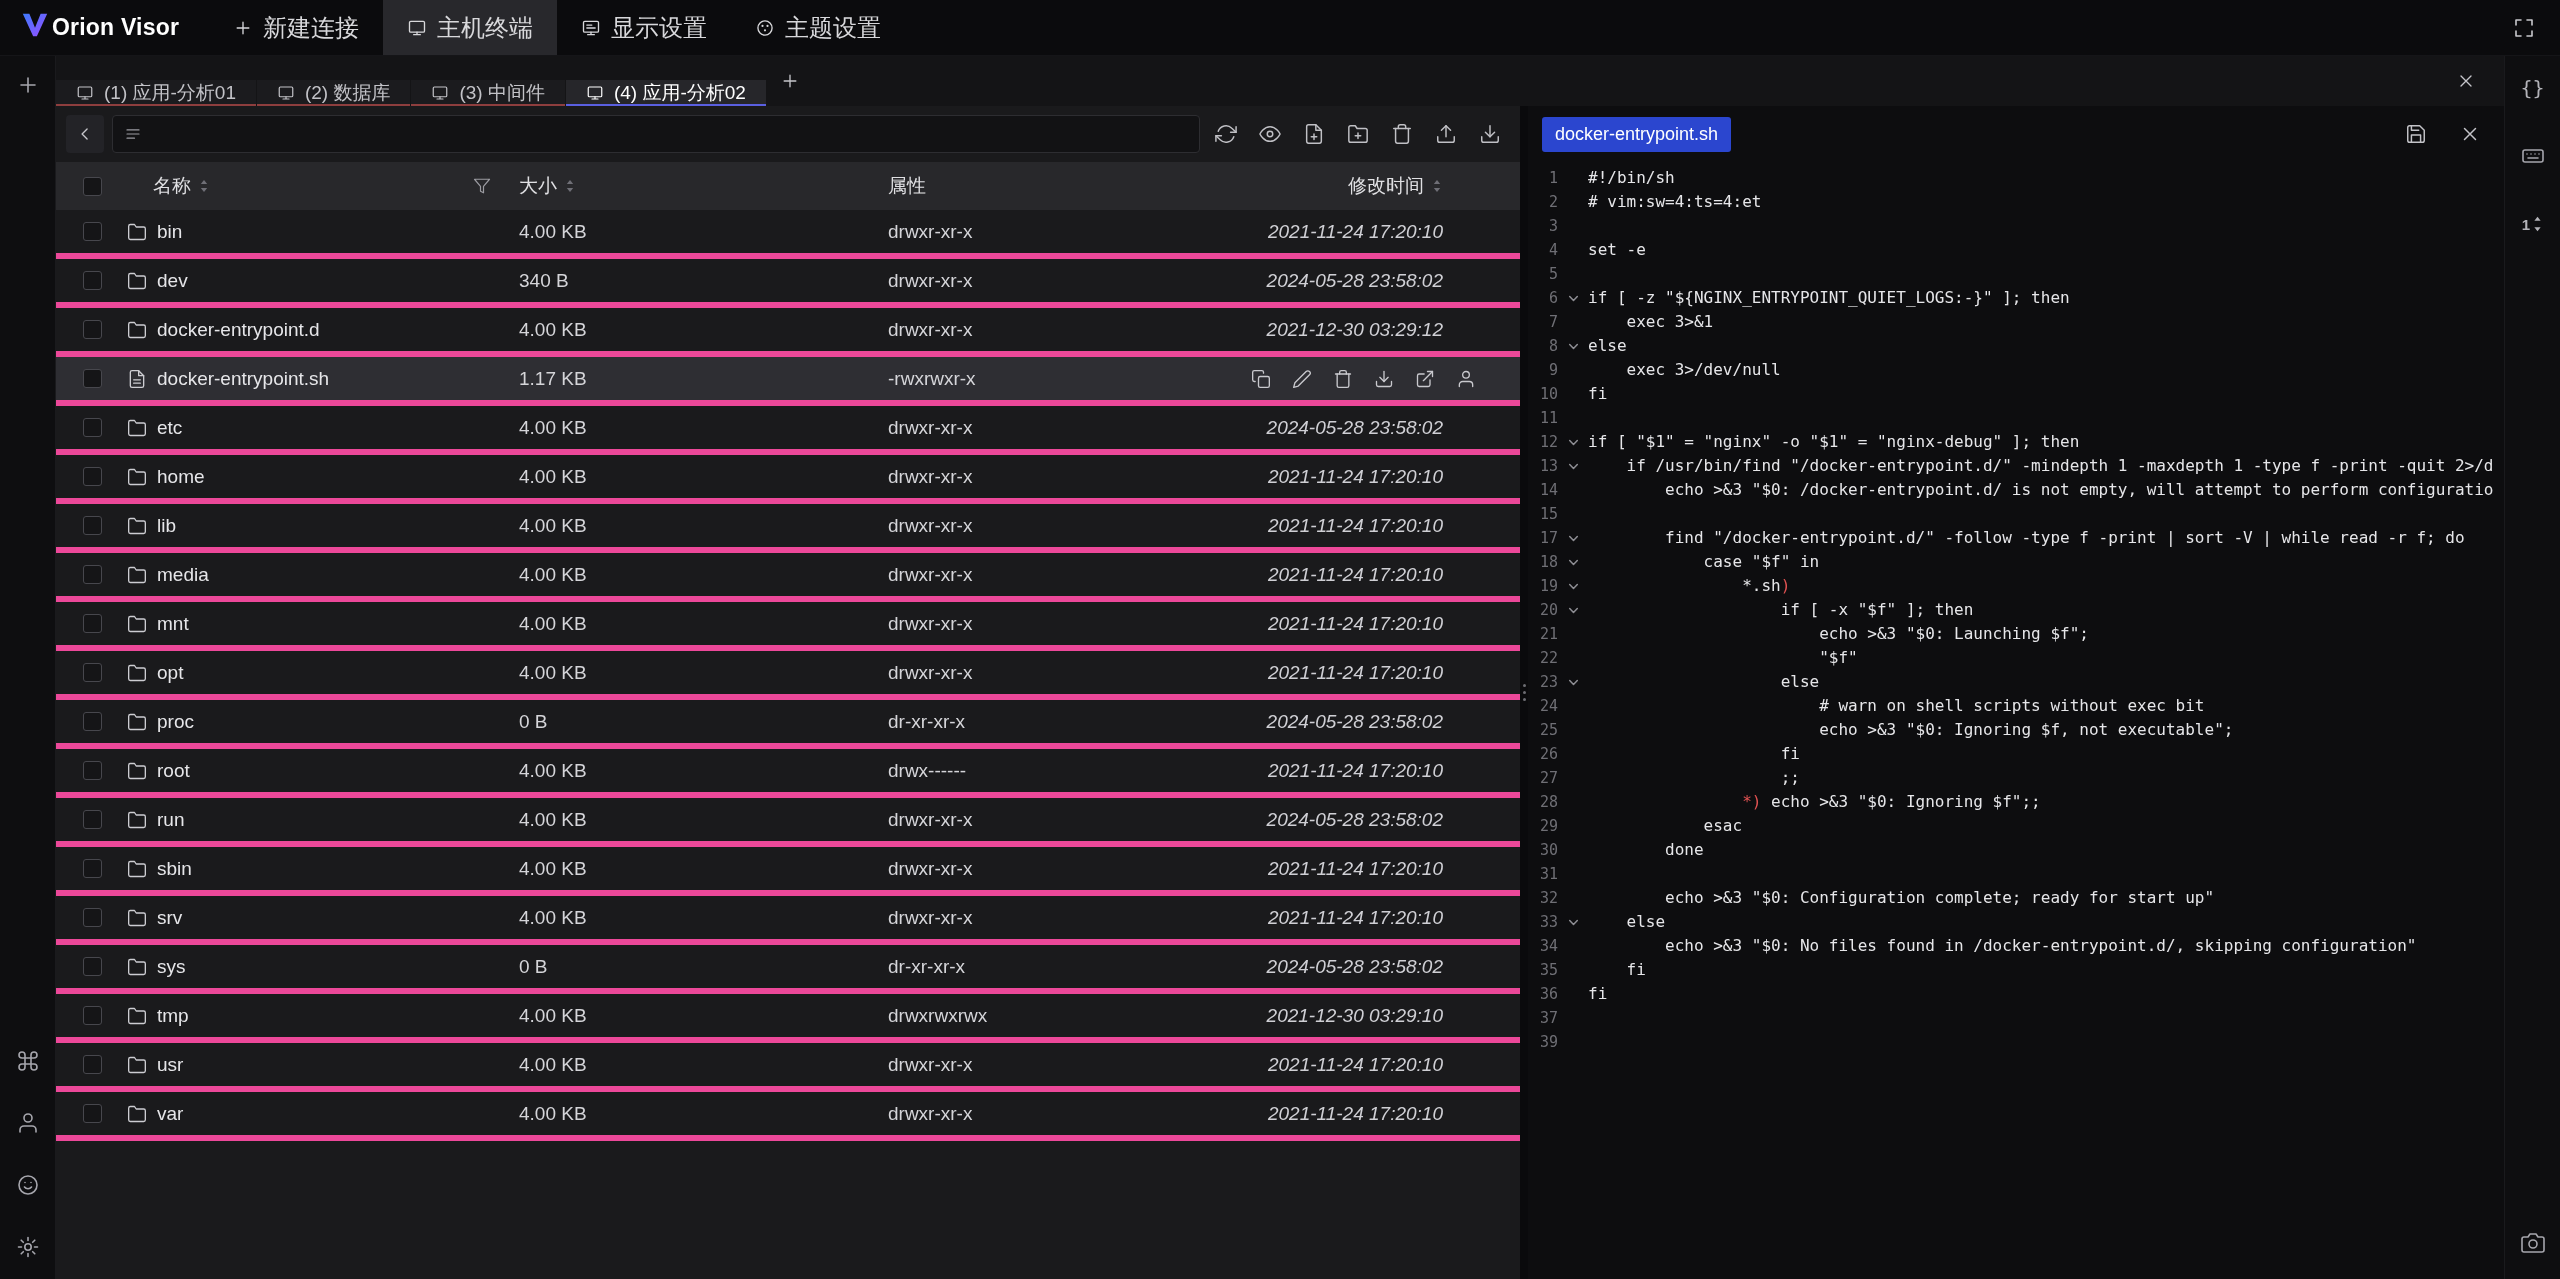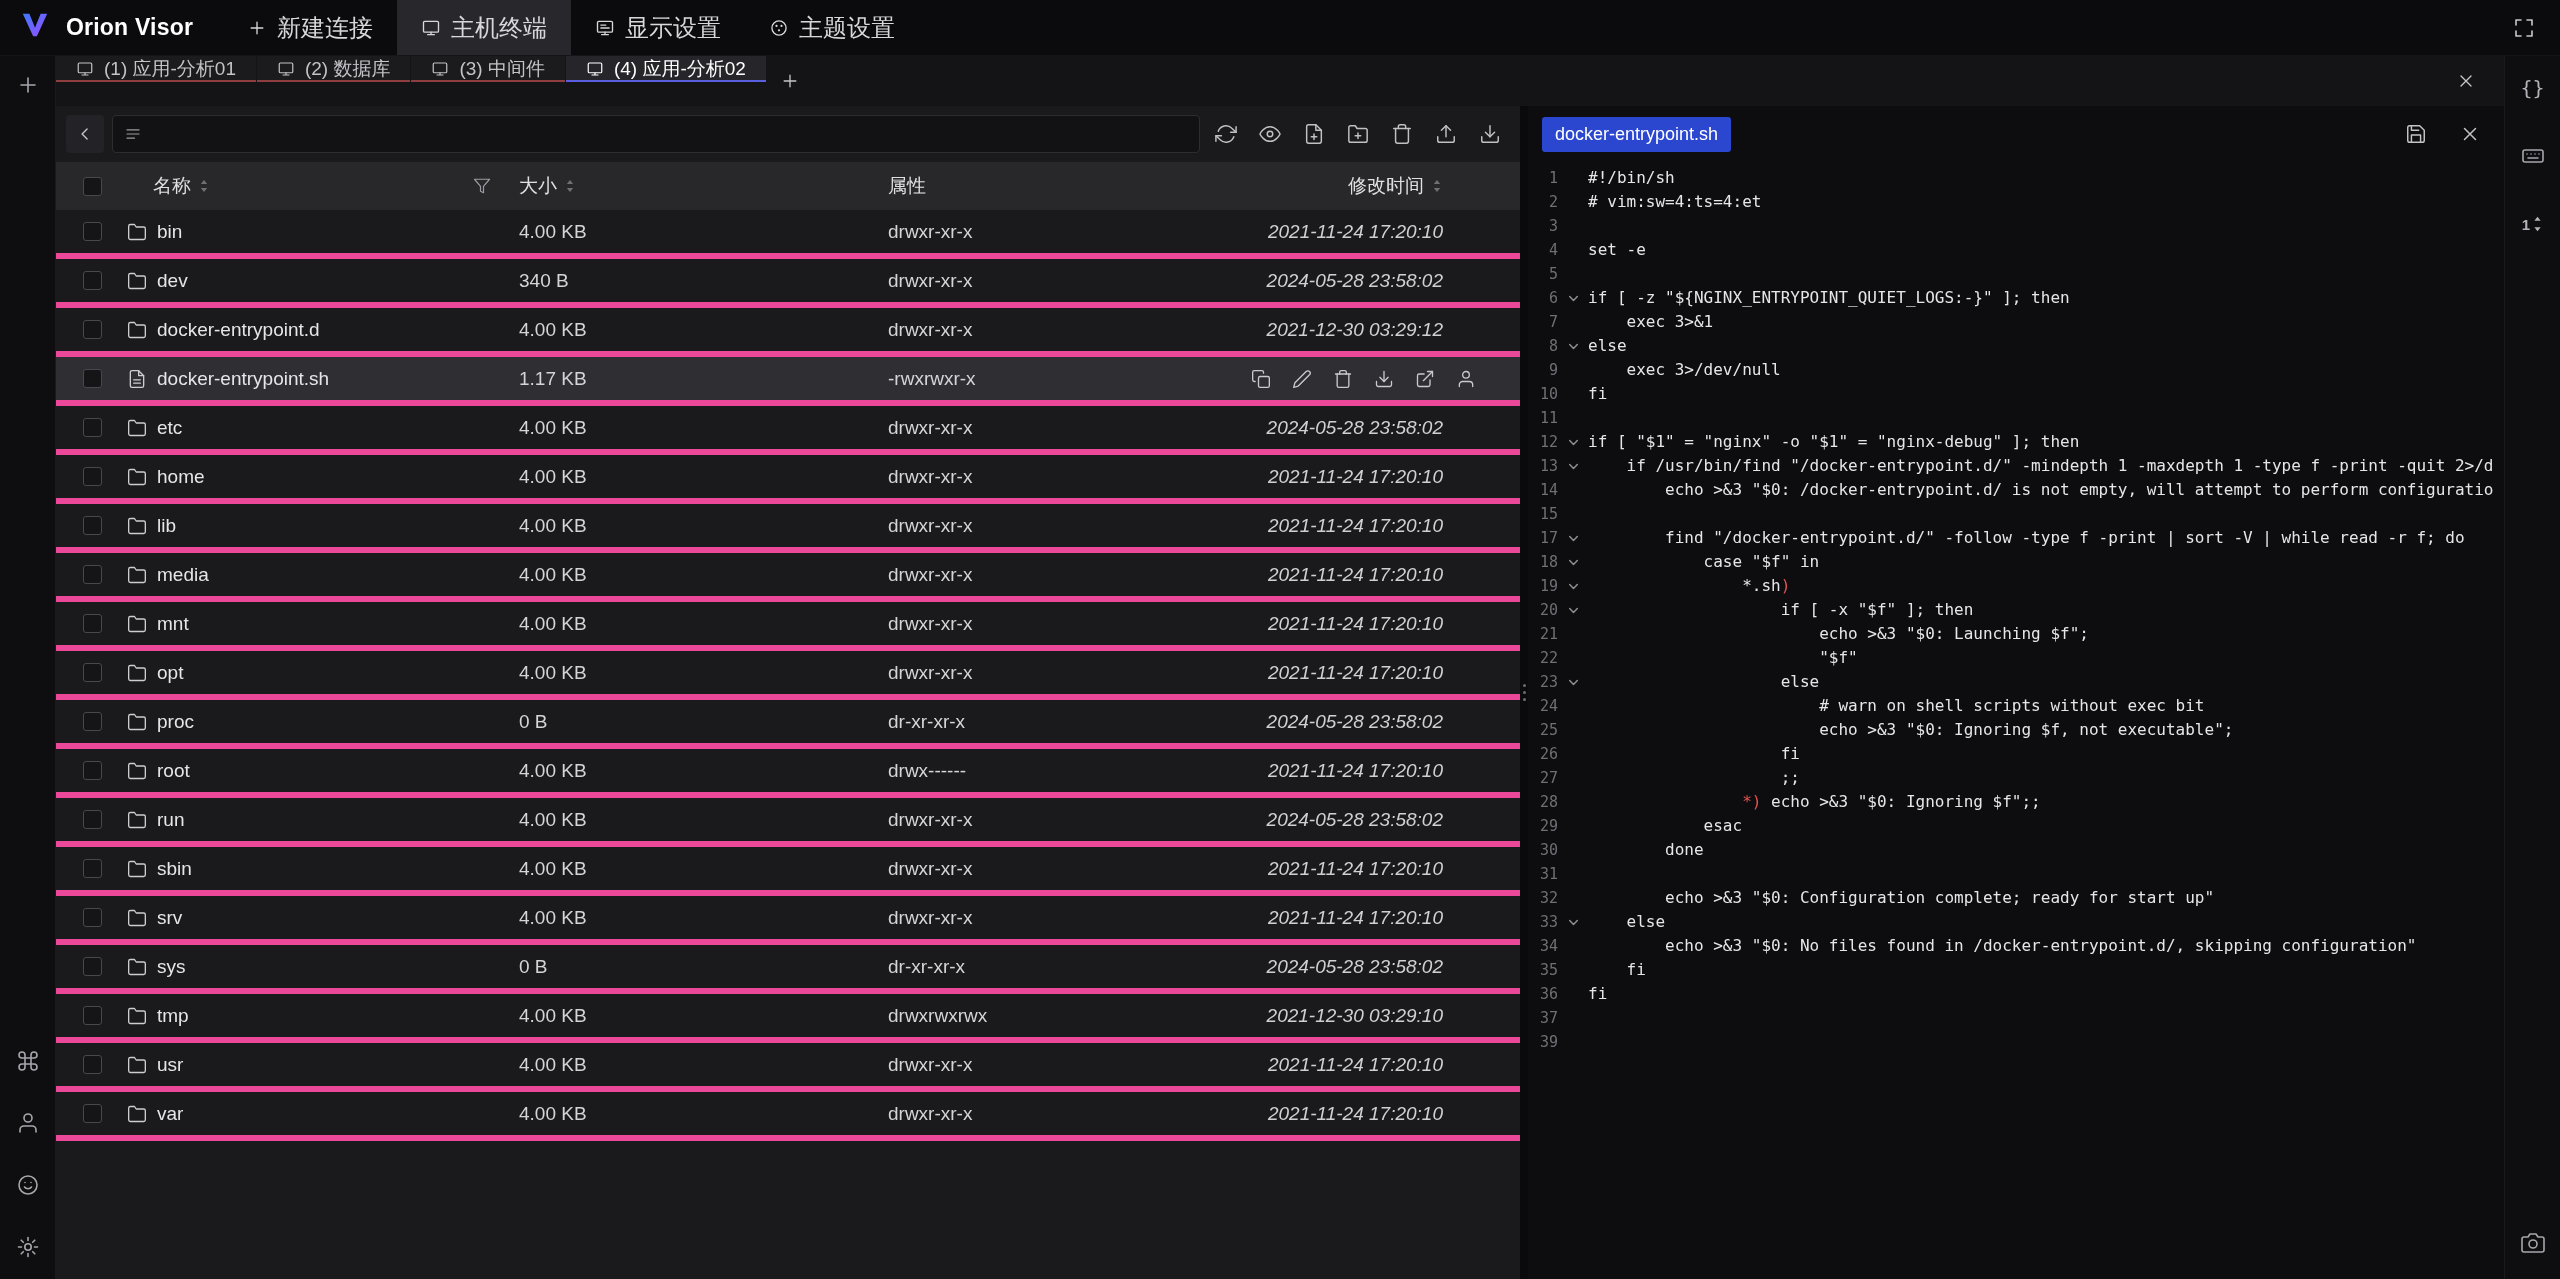--- a/index.html
+++ b/index.html
@@ -2,39 +2,39 @@
 <html style="--accent: #5a5fe0; --tab-underline-red: #8e3e3e; --tab-underline-active: #5a5fe0; --editor-chip-bg: #2b46cf; --code-error: #e05252; --topbar-bg: #0b0b0d; --panel-bg: #1a1a1c; --editor-bg: #0d0d0f;"><head>
 <meta charset="utf-8">
 <style>
   * {margin:0;padding:0;box-sizing:border-box;}
   html,body {width:2560px;height:1279px;overflow:hidden;}
   body {background:#0c0c0e;color:#e3e3e6;font-family:"Liberation Sans","DejaVu Sans",sans-serif;font-size:19px;}
   .app {display:flex;flex-direction:column;height:100%;}
 
   
   .topbar {height:56px;flex:none;background:var(--topbar-bg,#0b0b0d);display:flex;align-items:stretch;border-bottom:1px solid #151518;}
-  .brand {display:flex;align-items:center;gap:16px;padding:0 30px 0 20px;}
+  .brand {display:flex;align-items:center;gap:2px;padding:0 30px 0 20px;}
   .brand-name {font-size:23px;font-weight:bold;color:#fff;letter-spacing:.2px;}
   .topmenu {display:flex;align-items:stretch;}
   .menu-item {display:flex;align-items:center;gap:10px;padding:0 24px;font-size:24px;color:#d8d8db;cursor:pointer;}
   .menu-item.active {background:#28282c;}
   .topbar-right {margin-left:auto;display:flex;align-items:center;padding-right:20px;color:#c9c9cd;}
 
   
   .below {flex:1;display:flex;min-height:0;}
   .rail {width:56px;flex:none;background:#0e0e10;display:flex;flex-direction:column;align-items:center;color:#a6a6ad;}
   .rail.left {padding:13px 0 16px;border-right:1px solid #1a1a1d;}
   .rail.right {padding:16px 0 20px;gap:36px;border-left:1px solid #1a1a1d;}
   .rail-bottom {margin-top:auto;display:flex;flex-direction:column;align-items:center;gap:30px;}
   .rail-btn {display:flex;align-items:center;justify-content:center;width:32px;height:32px;cursor:pointer;}
   .center {flex:1;display:flex;flex-direction:column;min-width:0;}
 
   
   .tabbar {height:50px;flex:none;background:#141416;display:flex;align-items:stretch;}
-  .tab-list {display:flex;align-items:flex-start;}
+  .tab-list {display:flex;align-items:flex-end;}
   .tab {position:relative;display:flex;align-items:center;gap:10px;padding:0 20px;font-size:19px;color:#c3c3c8;background:#1b1b1e;margin-right:1px;cursor:pointer;white-space:nowrap;}
   .tab::after {content:"";position:absolute;left:0;right:0;bottom:0;height:2px;}
   .tab.st-disconnected::after {background:var(--tab-underline-red,#8e3e3e);}
   .tab.st-connected::after {background:var(--tab-underline-active,#5a5fe0);}
   .tab.active {background:#26262a;color:#fff;}
   .tab-add {width:46px;display:flex;align-items:center;justify-content:center;color:#c6c6cb;cursor:pointer;}
   .tabbar-right {margin-left:auto;display:flex;align-items:center;padding-right:22px;color:#c6c6cb;}
 
   
   .content {flex:1;display:flex;min-height:0;}

